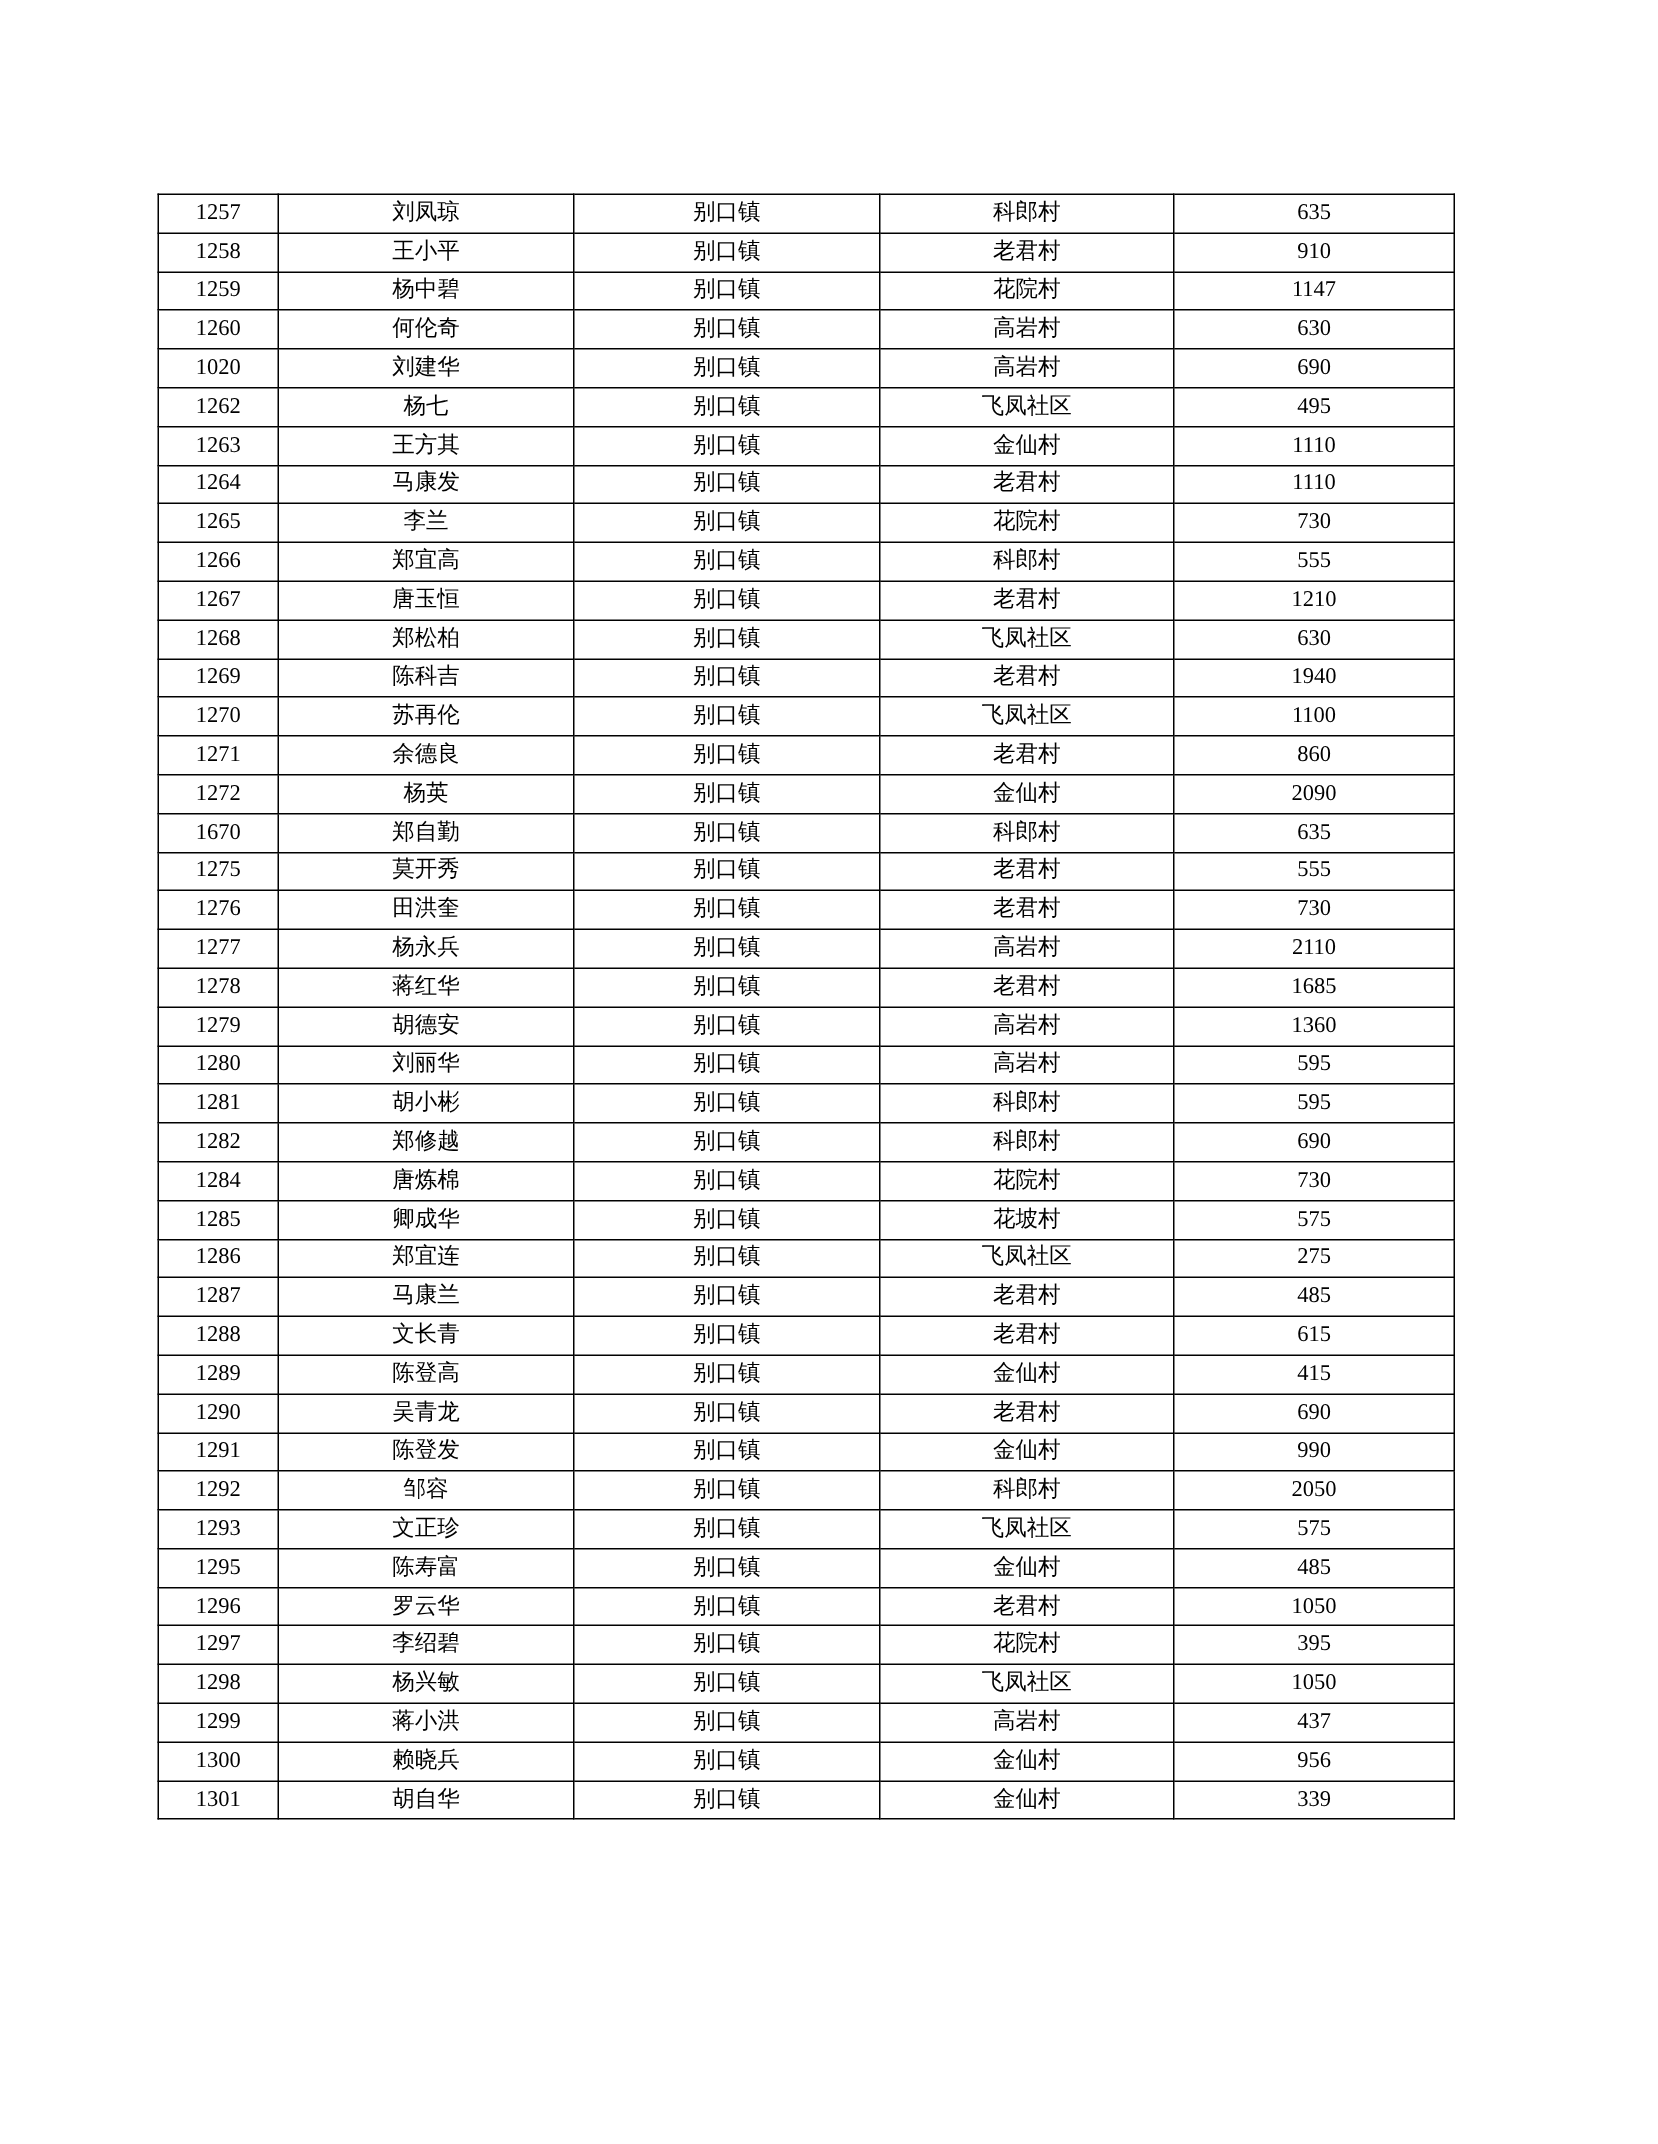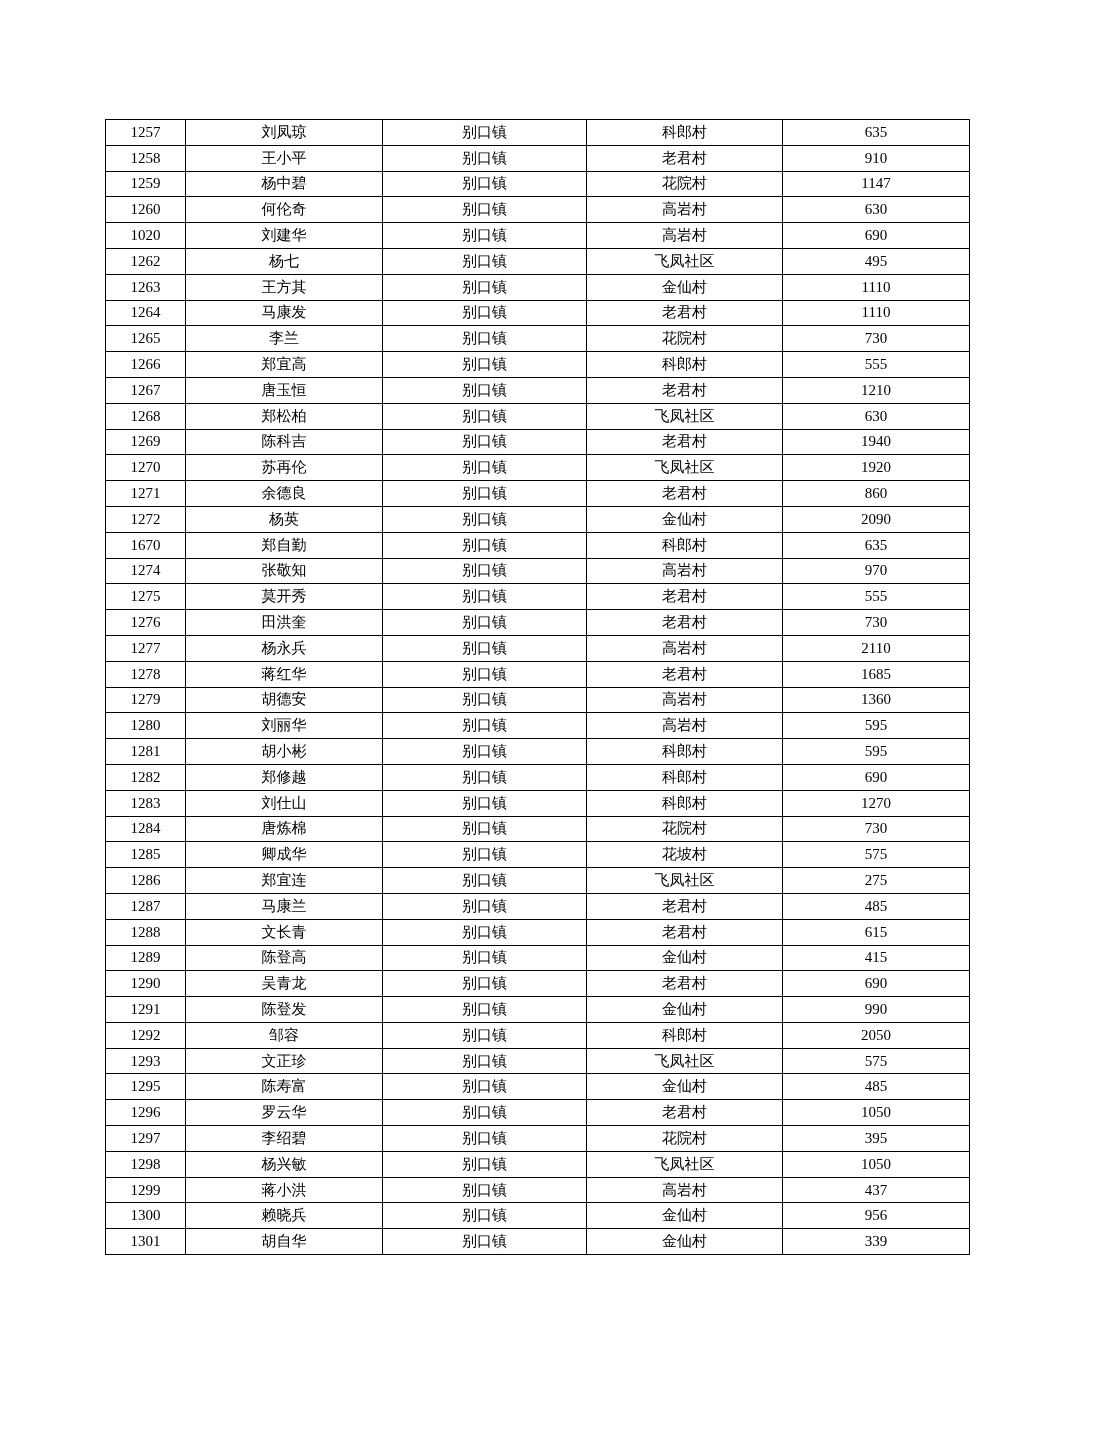--- a/index.html
+++ b/index.html
@@ -16,21 +16,21 @@
     position: absolute;
     left: 0; top: 0;
     width: 1105px;
     height: 1429px;
     background: #ffffff;
   }
   table.records {
     border-collapse: collapse;
     position: absolute;
     left: 105px;
-    top: 119px;
+    top: 129px;
     width: 864px;
     table-layout: fixed;
   }
   table.records td {
     border: 1px solid #000000;
     text-align: center;
     vertical-align: middle;
     font-size: 15px;
     line-height: 1;
     height: 25.8px;
@@ -146,21 +146,21 @@
           <td>陈科吉</td>
           <td>别口镇</td>
           <td>老君村</td>
           <td>1940</td>
         </tr>
         <tr>
           <td>1270</td>
           <td>苏再伦</td>
           <td>别口镇</td>
           <td>飞凤社区</td>
-          <td>1920</td>
+          <td>1100</td>
         </tr>
         <tr>
           <td>1271</td>
           <td>余德良</td>
           <td>别口镇</td>
           <td>老君村</td>
           <td>860</td>
         </tr>
         <tr>
           <td>1272</td>
@@ -170,27 +170,20 @@
           <td>2090</td>
         </tr>
         <tr>
           <td>1670</td>
           <td>郑自勤</td>
           <td>别口镇</td>
           <td>科郎村</td>
           <td>635</td>
         </tr>
         <tr>
-          <td>1274</td>
-          <td>张敬知</td>
-          <td>别口镇</td>
-          <td>高岩村</td>
-          <td>970</td>
-        </tr>
-        <tr>
           <td>1275</td>
           <td>莫开秀</td>
           <td>别口镇</td>
           <td>老君村</td>
           <td>555</td>
         </tr>
         <tr>
           <td>1276</td>
           <td>田洪奎</td>
           <td>别口镇</td>
@@ -231,27 +224,20 @@
           <td>别口镇</td>
           <td>科郎村</td>
           <td>595</td>
         </tr>
         <tr>
           <td>1282</td>
           <td>郑修越</td>
           <td>别口镇</td>
           <td>科郎村</td>
           <td>690</td>
-        </tr>
-        <tr>
-          <td>1283</td>
-          <td>刘仕山</td>
-          <td>别口镇</td>
-          <td>科郎村</td>
-          <td>1270</td>
         </tr>
         <tr>
           <td>1284</td>
           <td>唐炼棉</td>
           <td>别口镇</td>
           <td>花院村</td>
           <td>730</td>
         </tr>
         <tr>
           <td>1285</td>

